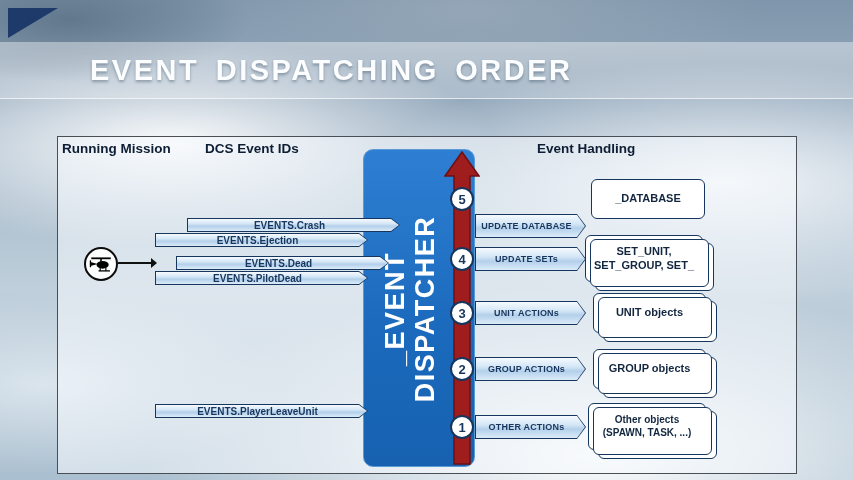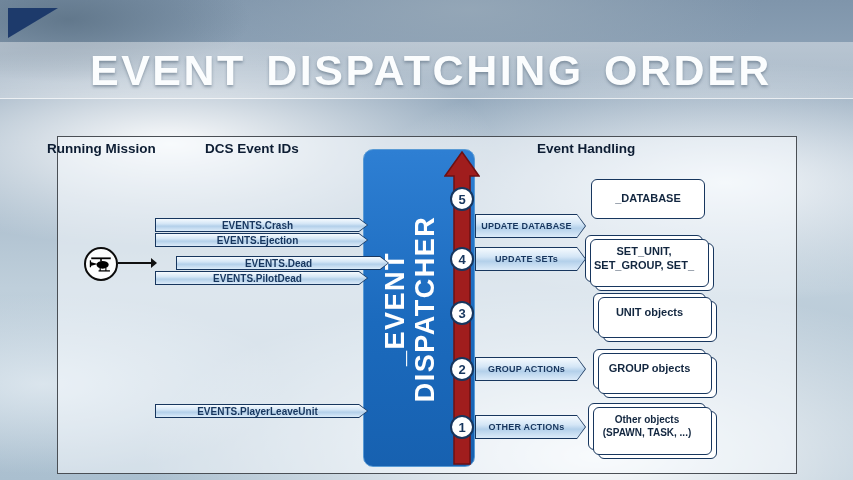--- a/index.html
+++ b/index.html
@@ -25,21 +25,21 @@
     clip-path: polygon(0 0, 100% 0, 0 100%);
   }
 
   .title-band {
     position:absolute; left:0; top:42px; width:100%; height:57px;
     background: linear-gradient(180deg, rgba(255,255,255,0.40), rgba(255,255,255,0.22));
     border-bottom:1px solid rgba(255,255,255,0.55);
   }
   .title-band h1 {
     padding-left:90px; line-height:57px;
-    font-size:43px; font-weight:bold; letter-spacing:2.5px; word-spacing:6px;
+    font-size:29px; font-weight:bold; letter-spacing:2.5px; word-spacing:6px;
     color:#fbfdfe; text-shadow: 0 2px 3px rgba(60,80,100,0.45);
     white-space:nowrap;
   }
 
   .panel {
     position:absolute; left:57px; top:136px; width:740px; height:338px;
     background: rgba(246,250,253,0.55);
     border:1px solid #4a4f55;
   }
 
@@ -121,21 +121,21 @@
 <div class="slide">
 
   <div class="corner"></div>
 
   <div class="title-band">
     <h1>EVENT DISPATCHING ORDER</h1>
   </div>
 
   <div class="panel"></div>
 
-  <div class="col-label" style="left:47px; top:141px;">Running Mission</div>
+  <div class="col-label" style="left:62px; top:141px;">Running Mission</div>
   <div class="col-label" style="left:205px; top:141px;">DCS Event IDs</div>
   <div class="col-label" style="left:537px; top:141px;">Event Handling</div>
 
   <div class="dispatcher">
     <div class="disp-text">
       <div class="disp-rot">
         <span>_EVENT</span>
         <span>DISPATCHER</span>
       </div>
     </div>
@@ -153,21 +153,21 @@
       <path d="M12 16 L3 13.5 L3 18.5 Z" fill="#000"></path>
       <line x1="3" y1="11.5" x2="3" y2="20" stroke="#000" stroke-width="1.6"></line>
       <line x1="13" y1="24.5" x2="27" y2="24.5" stroke="#000" stroke-width="1.6"></line>
       <line x1="15" y1="21" x2="15" y2="24.5" stroke="#000" stroke-width="1.4"></line>
       <line x1="22" y1="21" x2="22" y2="24.5" stroke="#000" stroke-width="1.4"></line>
     </svg>
   </div>
   <div class="connector"></div>
   <div class="connector-tip"></div>
 
-  <div class="arrow-shape evt-arrow" style="top:218px;">
+  <div class="arrow-shape evt-arrow" style="top:218px;margin-left:32px;">
     <div class="fill"></div>
     <span class="lbl">EVENTS.Crash</span>
   </div>
   <div class="arrow-shape evt-arrow" style="top:233px;">
     <div class="fill"></div>
     <span class="lbl">EVENTS.Ejection</span>
   </div>
   <div class="arrow-shape evt-arrow" style="top:256px;margin-left:21px;">
     <div class="fill"></div>
     <span class="lbl">EVENTS.Dead</span>
@@ -189,20 +189,24 @@
   <div class="target-box" style="left:591px; top:179px; width:114px; height:40px;">_DATABASE</div>
 
   <div class="badge" style="top:247px;">4</div>
   <div class="arrow-shape act-arrow" style="top:247px;">
     <div class="fill"></div>
     <span class="lbl">UPDATE SETs</span>
   </div>
   <div class="target-box stacked" style="left:585px; top:235px; width:118px; height:47px;">SET_UNIT, SET_GROUP, SET_</div>
 
   <div class="badge" style="top:301px;">3</div>
+  <div class="arrow-shape act-arrow" style="top:301px;">
+    <div class="fill"></div>
+    <span class="lbl">UNIT ACTIONs</span>
+  </div>
   <div class="target-box stacked" style="left:593px; top:293px; width:113px; height:40px;">UNIT objects</div>
 
   <div class="badge" style="top:357px;">2</div>
   <div class="arrow-shape act-arrow" style="top:357px;">
     <div class="fill"></div>
     <span class="lbl">GROUP ACTIONs</span>
   </div>
   <div class="target-box stacked" style="left:593px; top:349px; width:113px; height:40px;">GROUP objects</div>
 
   <div class="badge" style="top:415px;">1</div>

